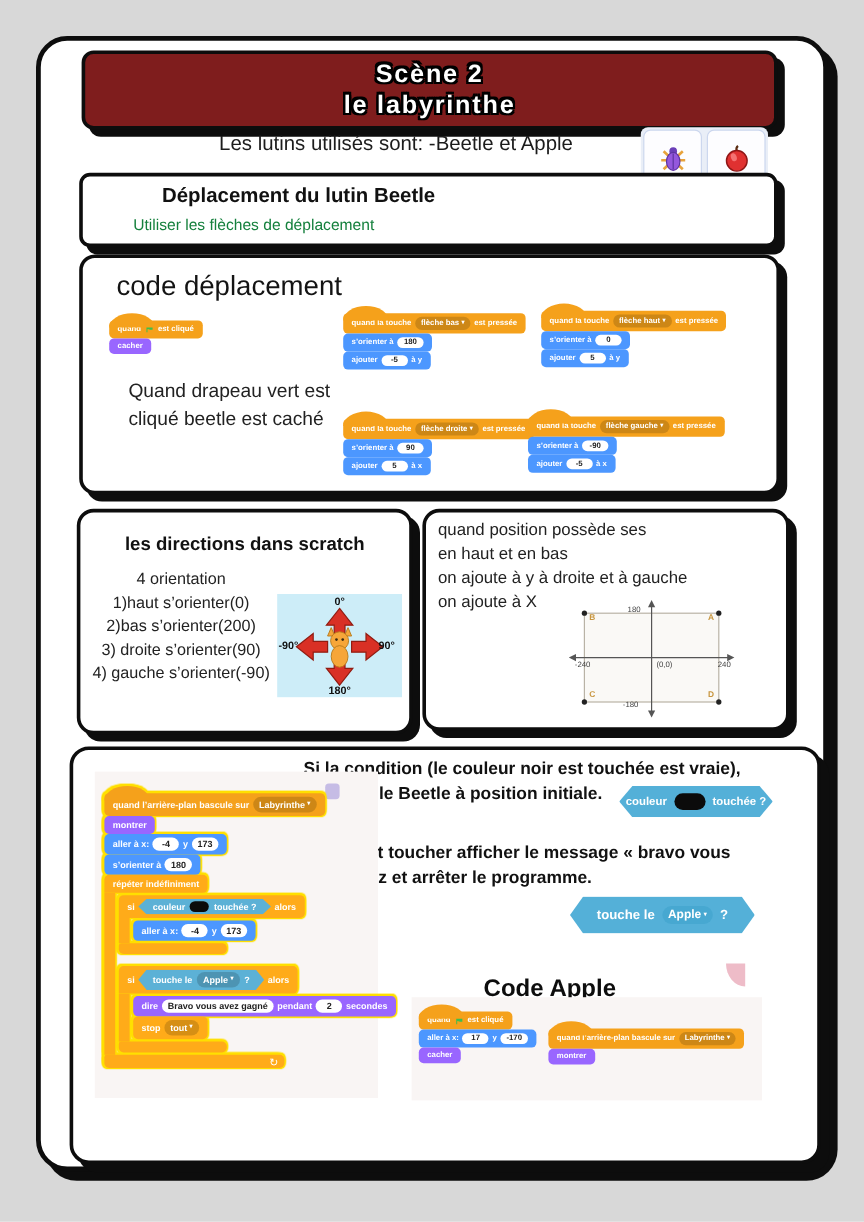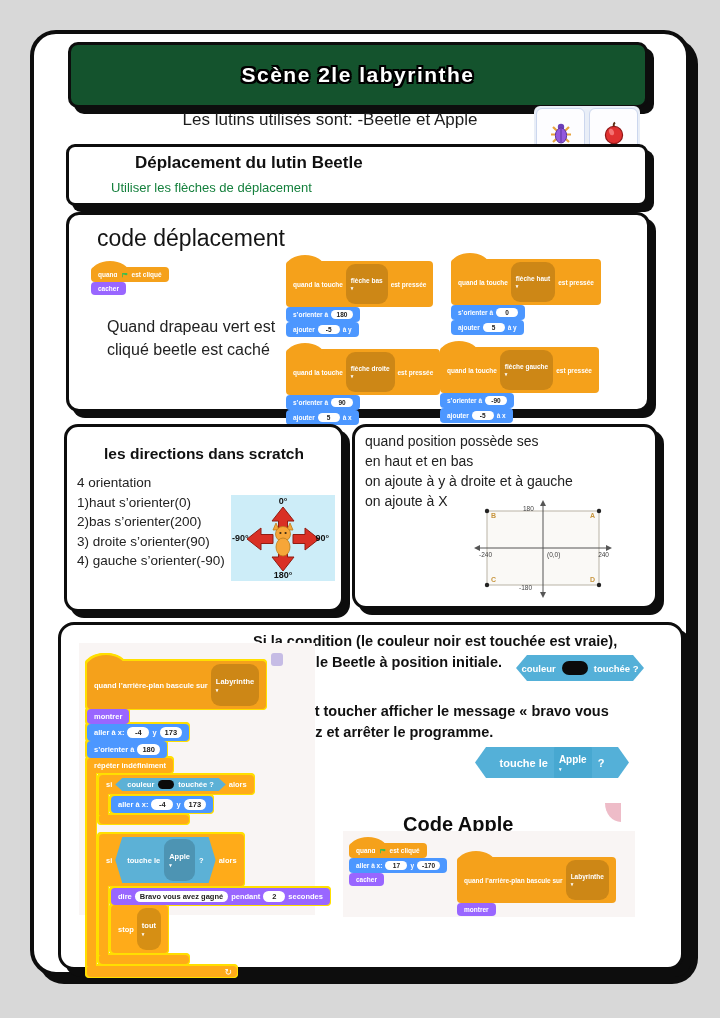--- a/index.html
+++ b/index.html
@@ -8,22 +8,22 @@
   .page { position:absolute; left:30px; top:30px; width:652px; height:938px;
           background:#ffffff; border:4px solid #0d0d0d; border-radius:26px;
           box-shadow:8px 8px 0 #0d0d0d; }
 
   .abs { position:absolute; }
 
   
   .frame { position:absolute; background:#fff; border:3px solid #0d0d0d; box-shadow:6px 6px 0 #0d0d0d; }
 
   
-  .banner { left:68px; top:42px; width:574px; height:60px; background:#14532d; border-radius:10px;
-            display:flex; flex-direction:row; justify-content:center; align-items:center; }
+  .banner { left:68px; top:42px; width:574px; height:60px; background:#7f1d1d; border-radius:10px;
+            display:flex; flex-direction:column; justify-content:center; align-items:center; }
   .banner .t { font-size:21px; font-weight:800; letter-spacing:1.5px; color:#fff; line-height:26px;
     text-shadow:-2px -2px 0 #000,2px -2px 0 #000,-2px 2px 0 #000,2px 2px 0 #000,0 -2px 0 #000,0 2px 0 #000,-2px 0 0 #000,2px 0 0 #000; }
 
   .subtitle { left:120px; top:110px; width:420px; text-align:center; font-size:17px; color:#1c1c1c; }
 
   
   .sprite-panel { left:534px; top:106px; display:flex; gap:4px; background:#e9eef7; padding:2px; border-radius:6px; }
   .sprite-card { width:47px; height:50px; background:#fdfdff; border:1px solid #ccd7ee; border-radius:6px;
                  display:flex; flex-direction:column; align-items:center; justify-content:flex-end; padding-bottom:2px; }
   .sprite-card svg { margin-bottom:2px; }
@@ -40,21 +40,21 @@
 
   
   .blk { display:block; width:fit-content; position:relative; color:#fff; font-weight:600; border-radius:4px; }
   .row { display:flex; align-items:center; gap:3px; padding:3px 7px; white-space:nowrap; }
   .ev  { background:#f5a11b; }
   .mot { background:#4c97ff; }
   .lok { background:#9966ff; }
   .ctl { background:#ffab19; }
   .hat::before { content:""; position:absolute; top:-6px; left:0; width:38px; height:12px;
                  background:inherit; border-radius:50% 50% 0 0 / 100% 100% 0 0; }
-  .dd { background:rgba(0,0,0,0.16); border-radius:9px; padding:13px 5px; display:inline-flex; gap:2px;flex-direction:column; }
+  .dd { background:rgba(0,0,0,0.16); border-radius:9px; padding:2px 5px; display:inline-flex; align-items:center; gap:2px; }
   .dd .car { font-size:5px; line-height:1; }
   .num { background:#fff; color:#222; border-radius:12px; padding:1px 5px; min-width:12px; text-align:center; font-weight:600; }
   .flag { color:#3ebd4e; font-size:9px; line-height:1; }
   .hex { clip-path:polygon(7px 0,calc(100% - 7px) 0,100% 50%,calc(100% - 7px) 100%,7px 100%,0 50%);
          display:inline-flex; align-items:center; gap:4px; padding:2px 12px; background:#5cb1d6; }
   .dot { background:#0b0b0b; border-radius:8px; }
 
   .s65 { font-size:6.5px; }
   .s75 { font-size:7.5px; }
 
@@ -64,21 +64,21 @@
   .loopfoot { width:150px; height:11px; display:flex; align-items:center; justify-content:flex-end; padding-right:5px; box-sizing:border-box; color:#fff; font-size:9px; }
 
   .hl { filter:drop-shadow(1.6px 0 0 #ffdf00) drop-shadow(-1.6px 0 0 #ffdf00) drop-shadow(0 1.6px 0 #ffdf00) drop-shadow(0 -1.6px 0 #ffdf00); }
 
   
   .cap { font-size:16px; color:#222; line-height:23px;margin-left:20px; }
 
   
   .dir-box { left:64px; top:424px; width:274px; height:182px; border-radius:14px; }
   .dir-title { position:absolute; left:0; top:18px; width:100%; text-align:center; font-size:15.5px; font-weight:700; color:#111; }
-  .dir-lines { position:absolute; left:10px; top:46px; font-size:13.5px; color:#222; line-height:19.5px; }
+  .dir-lines { position:absolute; left:10px; top:46px; font-size:13.5px; color:#222; line-height:19.5px;text-align:center; }
   .compass { position:absolute; left:164px; top:68px; width:104px; height:86px; background:#cdedf8; }
   .compass .lbl { position:absolute; font-size:9px; font-weight:700; color:#111; }
 
   
   .coo-box { left:352px; top:424px; width:300px; height:179px; border-radius:14px; }
   .coo-lines { position:absolute; left:10px; top:4px; font-size:14px; color:#222; line-height:20px; }
   .diagram { position:absolute; left:118px; top:72px; width:140px; height:100px; }
   .diagram .lbl { position:absolute; font-size:6.5px; color:#444; }
   .diagram .corner { color:#c8963f; font-size:7px; font-weight:600; }
 

